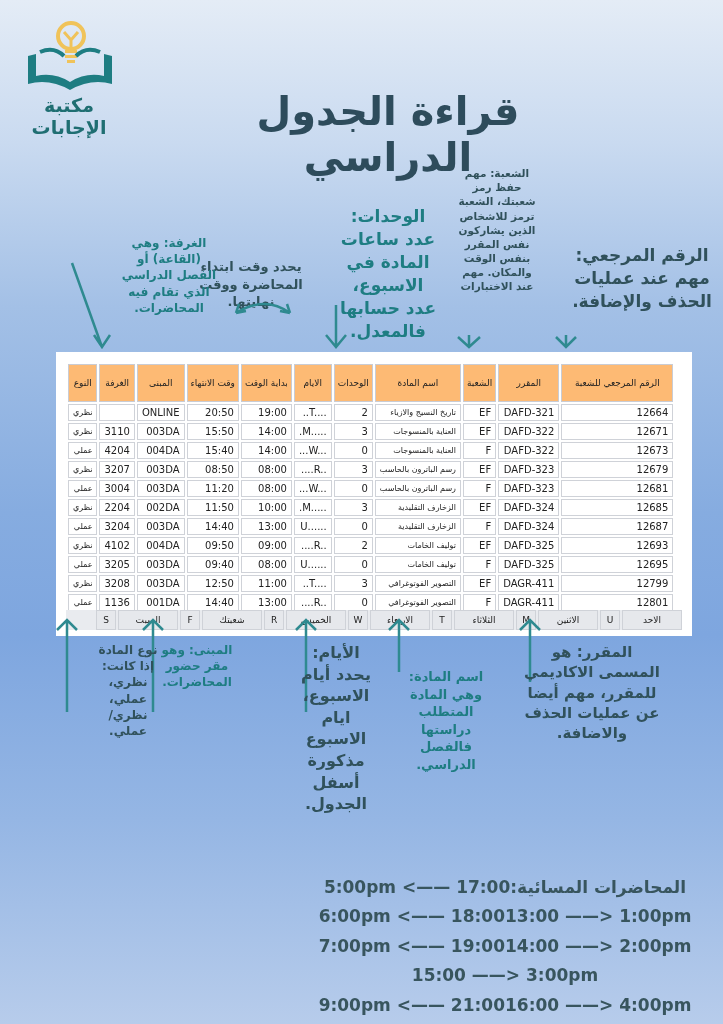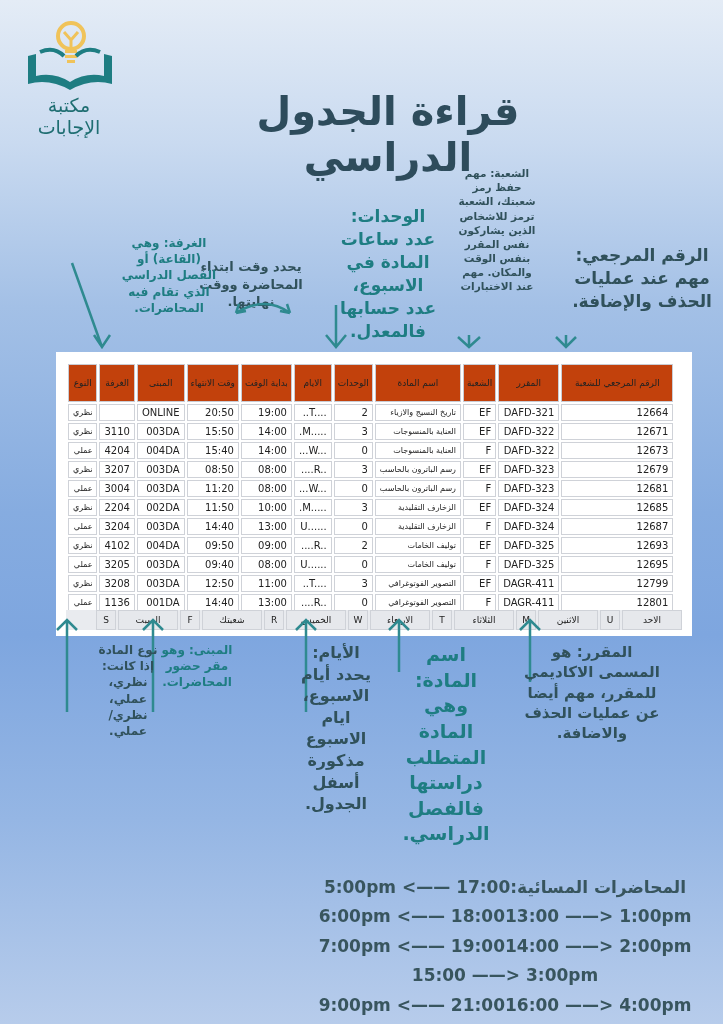--- a/index.html
+++ b/index.html
@@ -7,33 +7,33 @@
   body {
     position: relative;
     font-family: "DejaVu Sans", sans-serif;
     background: linear-gradient(180deg, #e4ecf6 0%, #c9daf0 14%, #a3c0e6 30%, #86ace0 50%, #7ea6df 62%, #95b6e4 80%, #b7cceb 100%);
     color: #2f4a55;
   }
   .abs { position: absolute; }
   
   .logo { left: 14px; top: 16px; width: 110px; height: 110px; }
   .logo-text { position: absolute; left: 0; top: 78px; width: 110px; text-align: center;
-    font-weight: normal; font-size: 19px; color: #1f6e72; direction: rtl; }
+    font-weight: bold; font-size: 19px; color: #1f6e72; direction: rtl; }
   .title { left: 168px; top: 88px; width: 440px; text-align: center; direction: rtl;
     font-size: 40px; font-weight: bold; color: #2e4c5c; }
 
   .note { direction: rtl; text-align: center; font-weight: bold; line-height: 1.35; }
   .note.teal { color: #1e7d82; }
   .note.dark { color: #30515b; }
 
   
   .panel { left: 56px; top: 352px; width: 636px; height: 284px; background: #ffffff; }
   table.sched { position: absolute; left: 10px; top: 10px; border-collapse: separate; border-spacing: 2px;
     direction: rtl; font-family: "DejaVu Sans", sans-serif; }
-  table.sched th { background: #c2410c; border: 1px solid #c9ccd4; font-size: 9px; font-weight: normal;
+  table.sched th { background: #fdba74; border: 1px solid #c9ccd4; font-size: 9px; font-weight: normal;
     height: 38px; color: #222; white-space: nowrap; padding: 0 3px; text-align: center; }
   table.sched td { border: 1px solid #cfd2d8; font-size: 10px; height: 17px; color: #222;
     padding: 0 4px; white-space: nowrap; background: #fff; }
   td.num { text-align: right; direction: ltr; }
   td.ar { text-align: right; font-size: 8px !important; }
   td.ltr { direction: ltr; text-align: right; }
   .daysbar { position: absolute; left: 10px; top: 258px; width: 616px; height: 20px;
     display: flex; flex-direction: row-reverse; background: #e9ebef; gap: 2px; }
   .dcell { border: 1px solid #cfd2d8; background: #e6e8ec; font-size: 9px; color: #222;
     display: flex; align-items: center; justify-content: center; height: 20px; direction: rtl; }
@@ -266,21 +266,21 @@
     <path d="M98 100 L98 8 M88 18 L98 8 L108 18"></path>
     <path d="M251 100 L251 8 M241 18 L251 8 L261 18"></path>
     <path d="M344 60 L344 8 M334 18 L344 8 L354 18"></path>
     <path d="M475 70 L475 8 M465 18 L475 8 L485 18"></path>
   </g>
 </svg>
 
 <div class="abs note dark" style="left:66px;top:642px;width:68px;font-size:12px;margin-left:28px;">نوع المادة إذا كانت: نظري، عملي، نظري/ عملي.</div>
 <div class="abs note teal" style="left:152px;top:642px;width:90px;font-size:12px;">المبنى: وهو مقر حضور المحاضرات.</div>
 <div class="abs note dark" style="left:300px;top:642px;width:72px;font-size:16px;">الأيام: يحدد أيام الاسبوع، ايام الاسبوع مذكورة أسفل الجدول.</div>
-<div class="abs note teal" style="left:400px;top:642px;width:92px;font-size:19px;">اسم المادة: وهي المادة المتطلب دراستها فالفصل الدراسي.</div>
+<div class="abs note teal" style="left:400px;top:668px;width:92px;font-size:13px;">اسم المادة: وهي المادة المتطلب دراستها فالفصل الدراسي.</div>
 <div class="abs note dark" style="left:522px;top:642px;width:140px;font-size:15px;">المقرر: هو المسمى الاكاديمي للمقرر، مهم أيضا عن عمليات الحذف والاضافة.</div>
 
 <div class="abs times">
   <div class="trow">
     <span>5:00pm &lt;—— 17:00</span>
     <span class="ar">المحاضرات المسائية:</span>
   </div>
   <div class="trow">
       <span>6:00pm &lt;—— 18:00</span>
       <span>13:00 ——&gt; 1:00pm</span>

